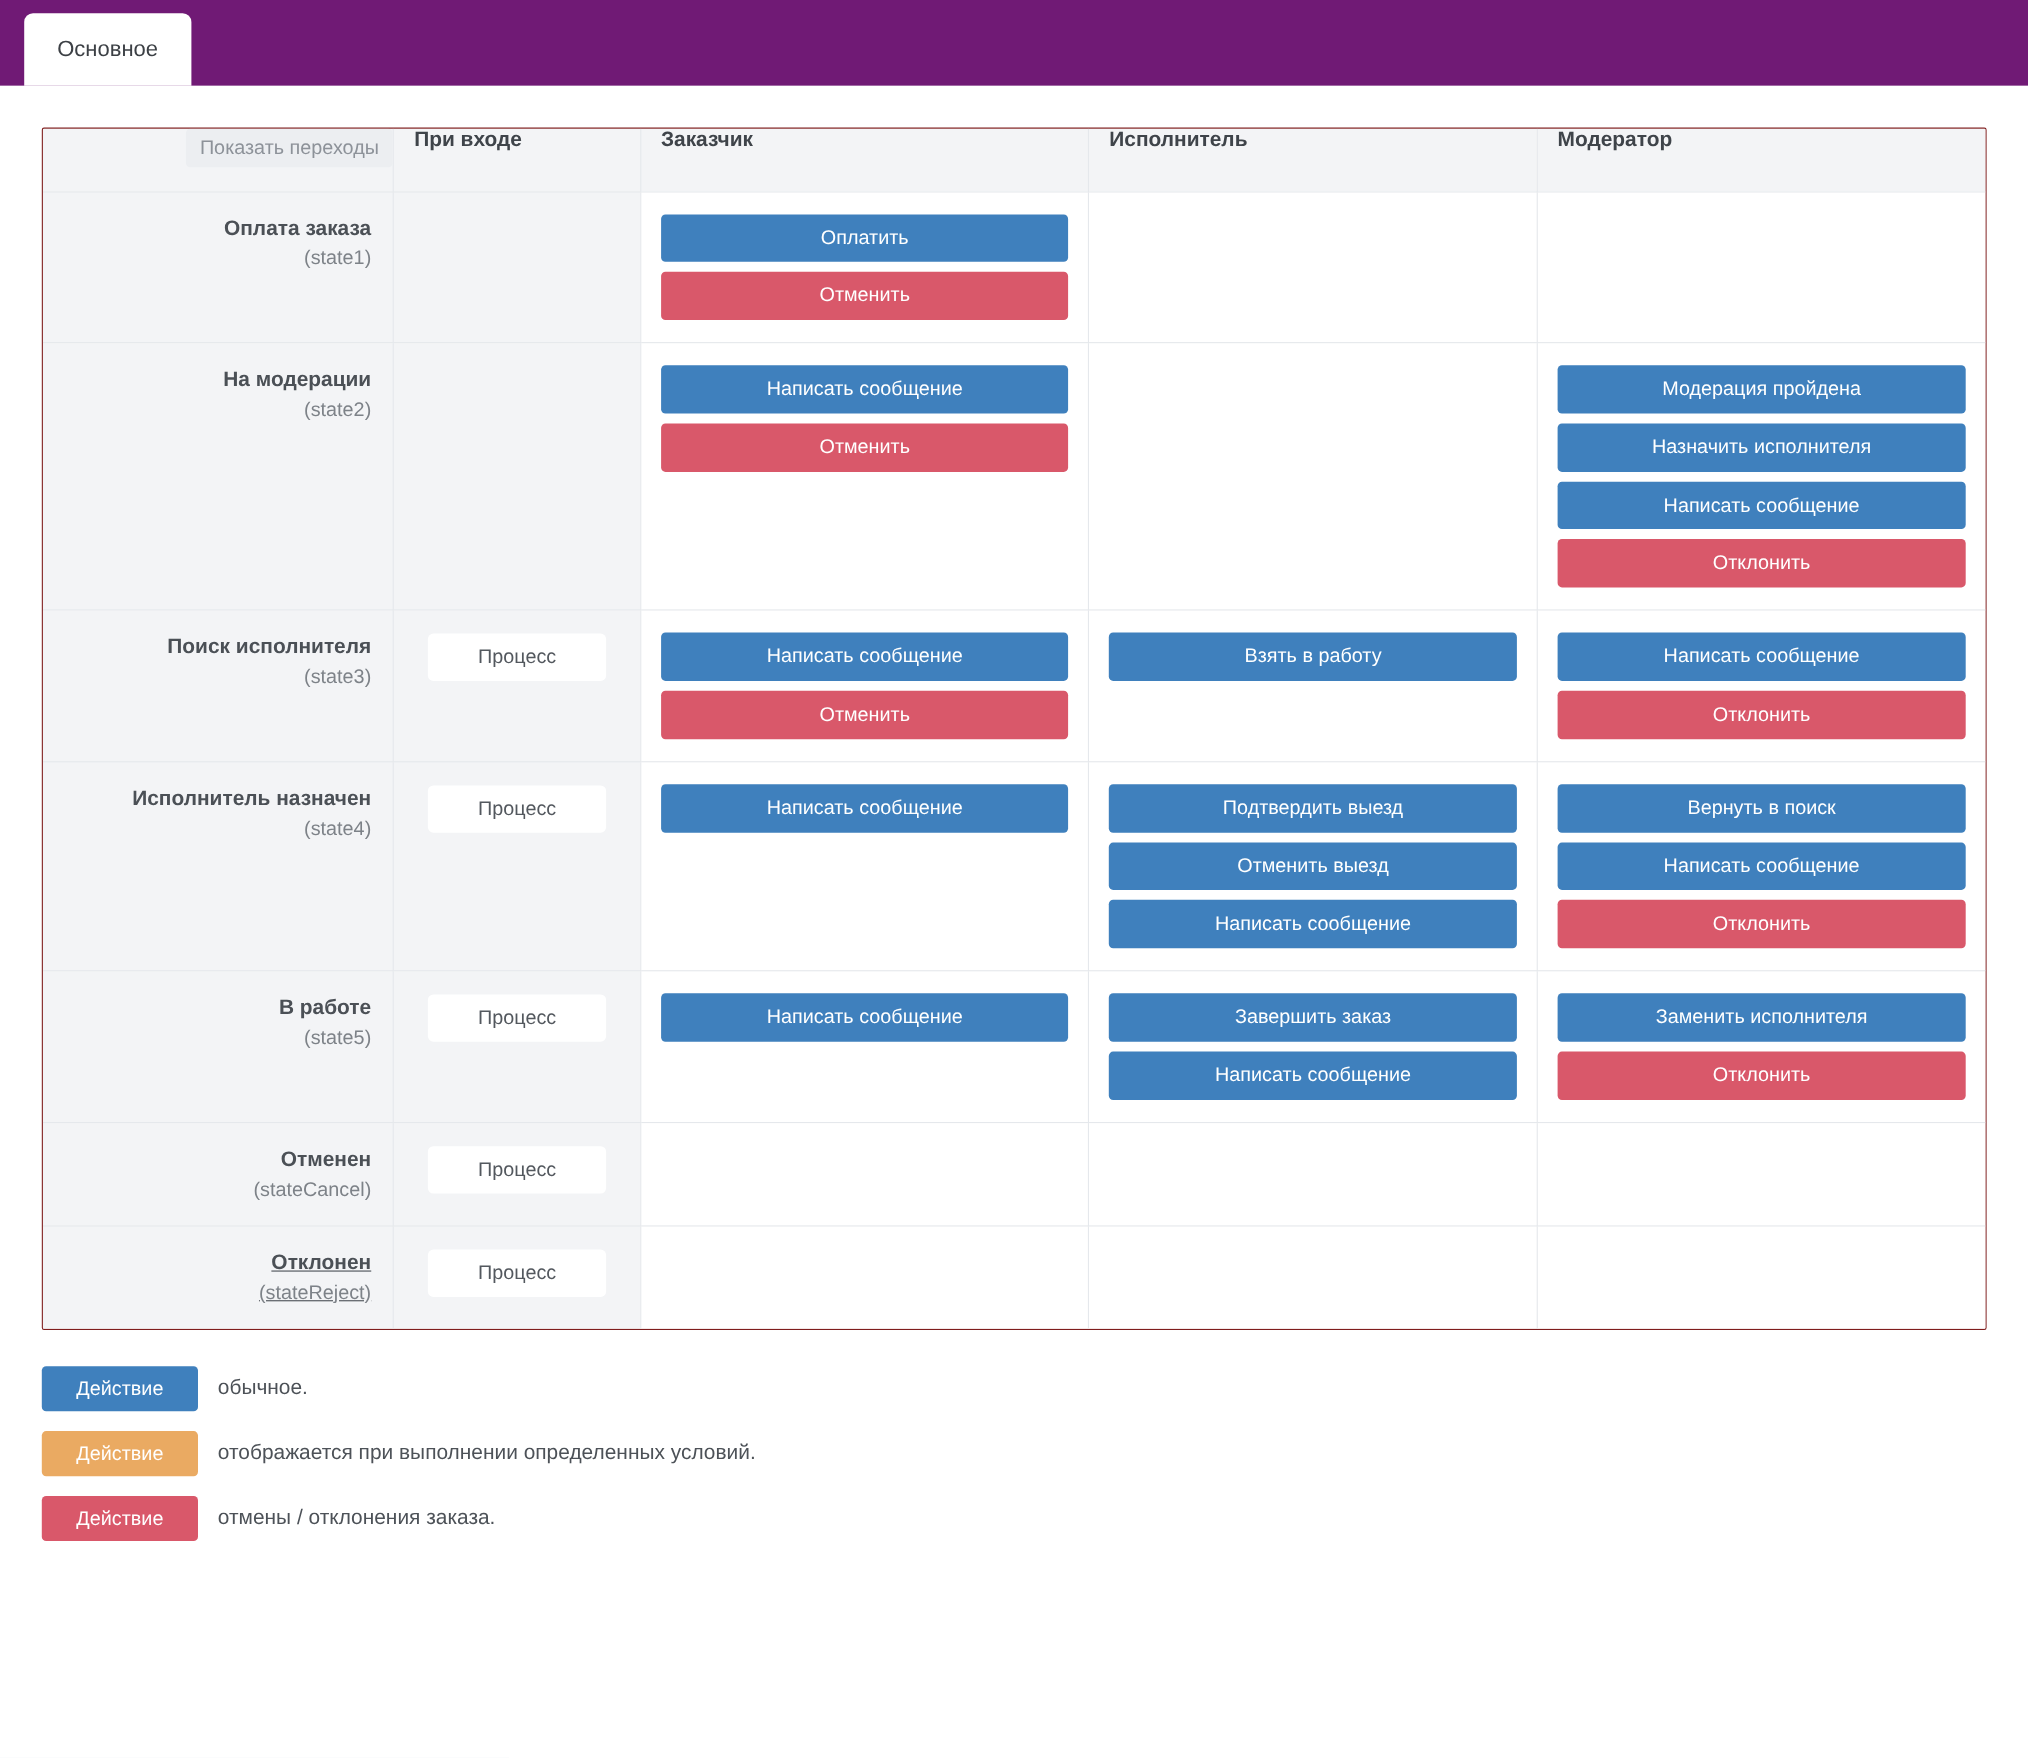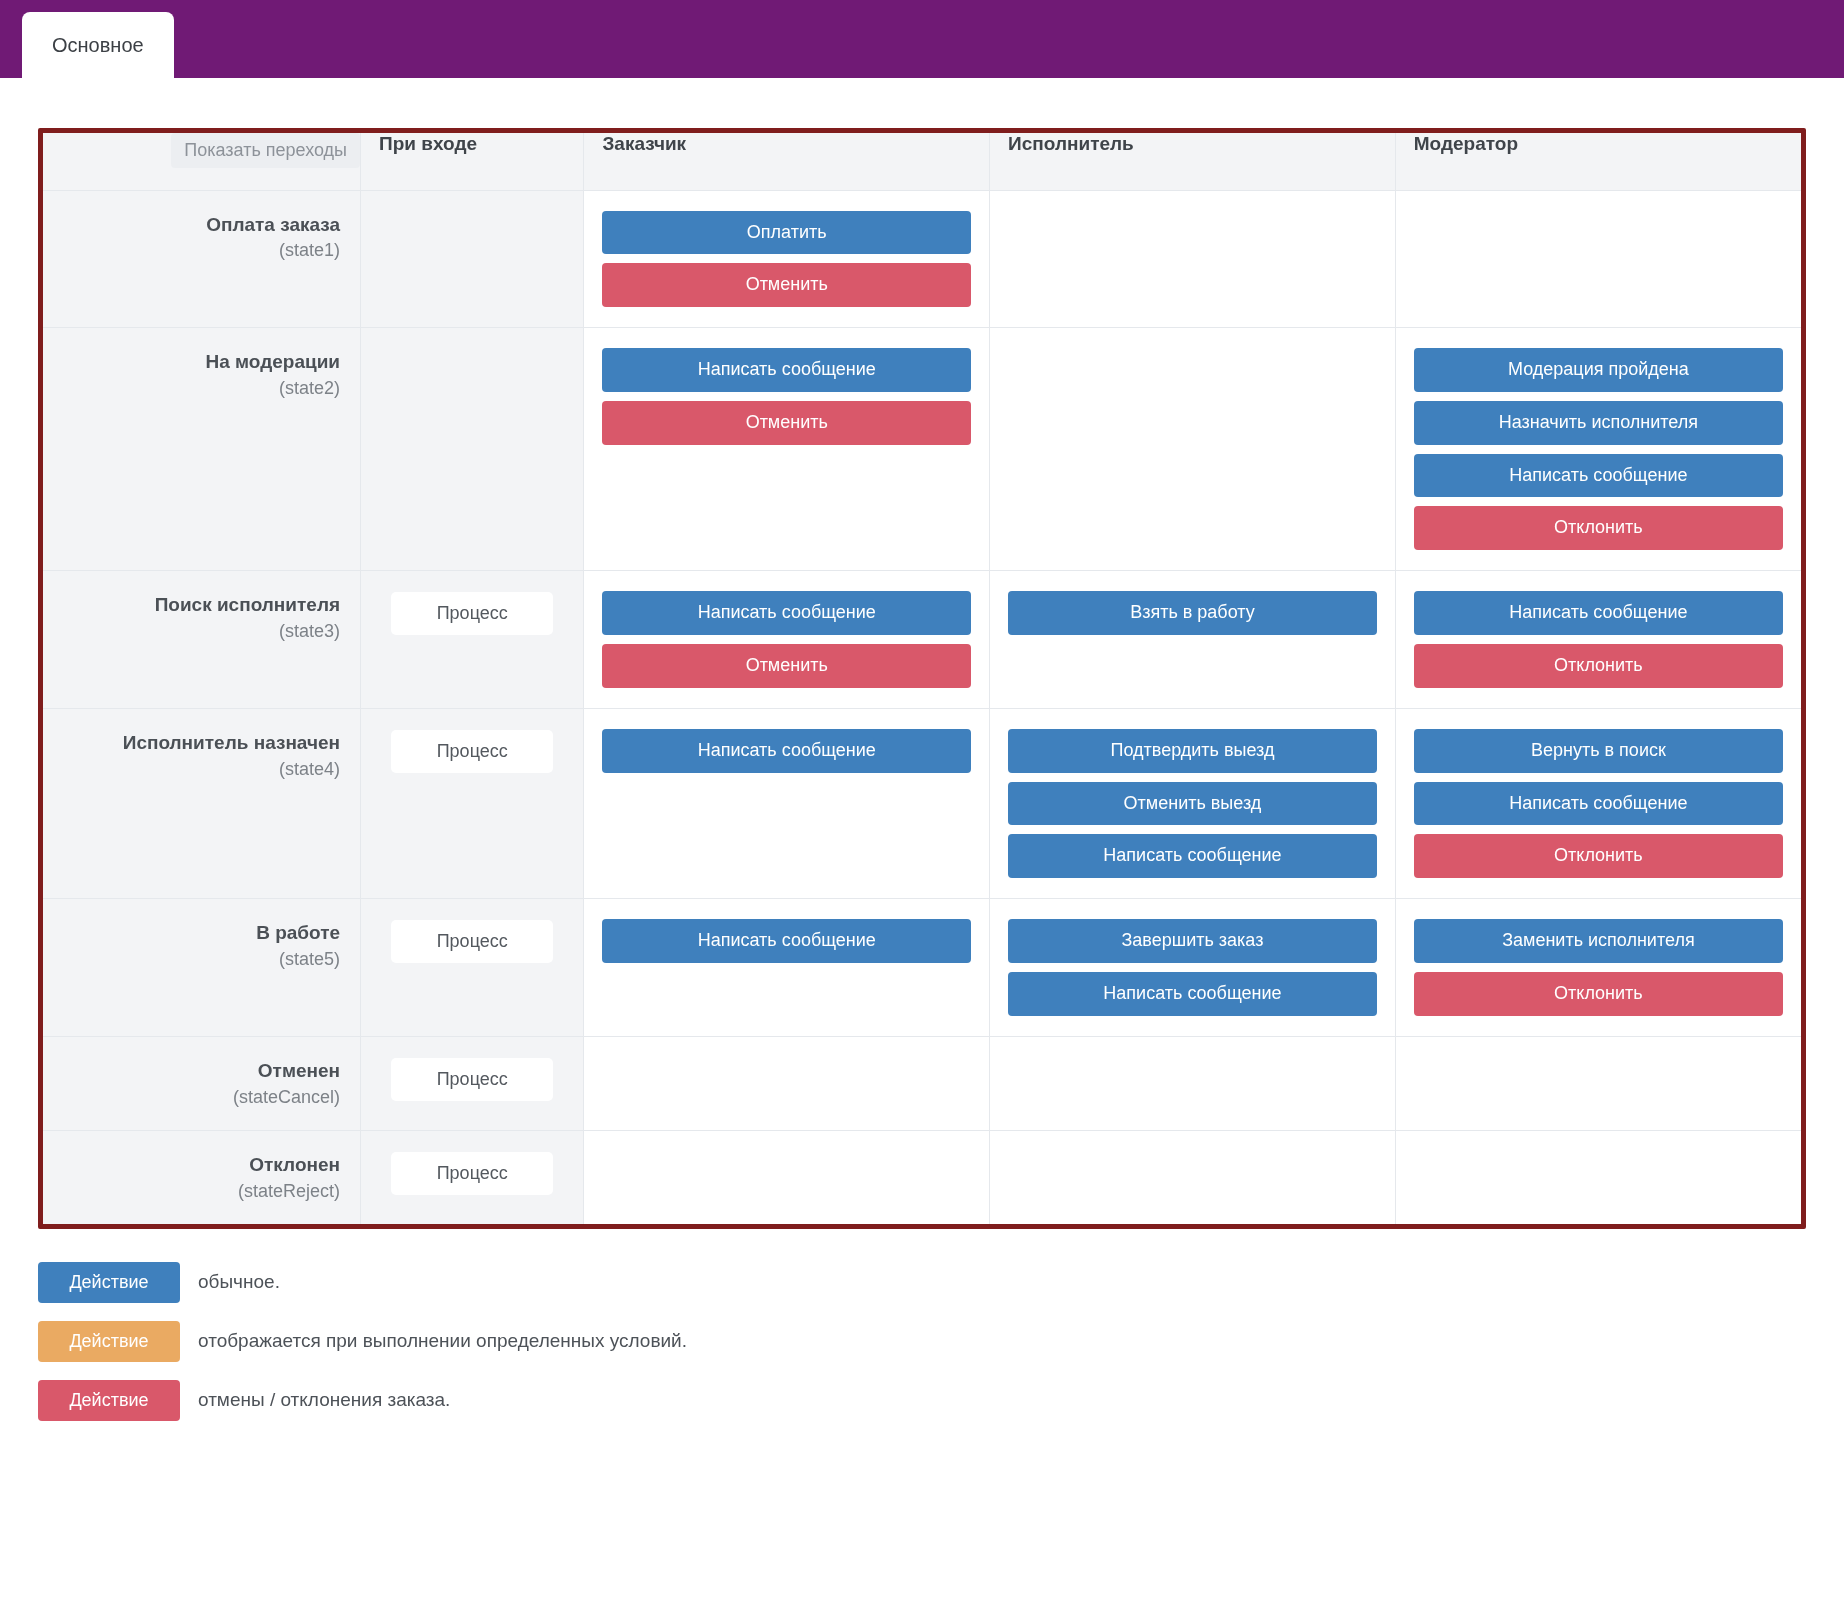--- a/index.html
+++ b/index.html
@@ -34,39 +34,39 @@
   }
 
   
   .sheet {
     background: #ffffff;
     min-height: 1520px;
     padding: 38px 0 0 0;
   }
 
   .table-wrap {
-    margin: 12px 38px;
-    border: 5px solid #7f1d1d;
+    margin: 0 38px;
+    border: 1px solid #7f1d1d;
     border-radius: 2px;
     overflow: hidden;
   }
 
   table.matrix {
     border-collapse: collapse;
     width: 100%;
     table-layout: fixed;
   }
 
   table.matrix th, table.matrix td {
     border-right: 1px solid #e5e8ec;
     border-bottom: 1px solid #e5e8ec;
     vertical-align: top;
   }
   table.matrix th:last-child, table.matrix td:last-child { border-right: none; }
-  table.matrix tr:last-child td { border-bottom: none; }
+  table.matrix tr:last-child td { border-bottom: none; text-decoration: underline; }
 
   thead th {
     background: #f3f4f6;
     height: 57px;
     font-size: 19px;
     font-weight: bold;
     color: #3f444a;
     text-align: left;
     padding: 0 18px;
     vertical-align: middle;

